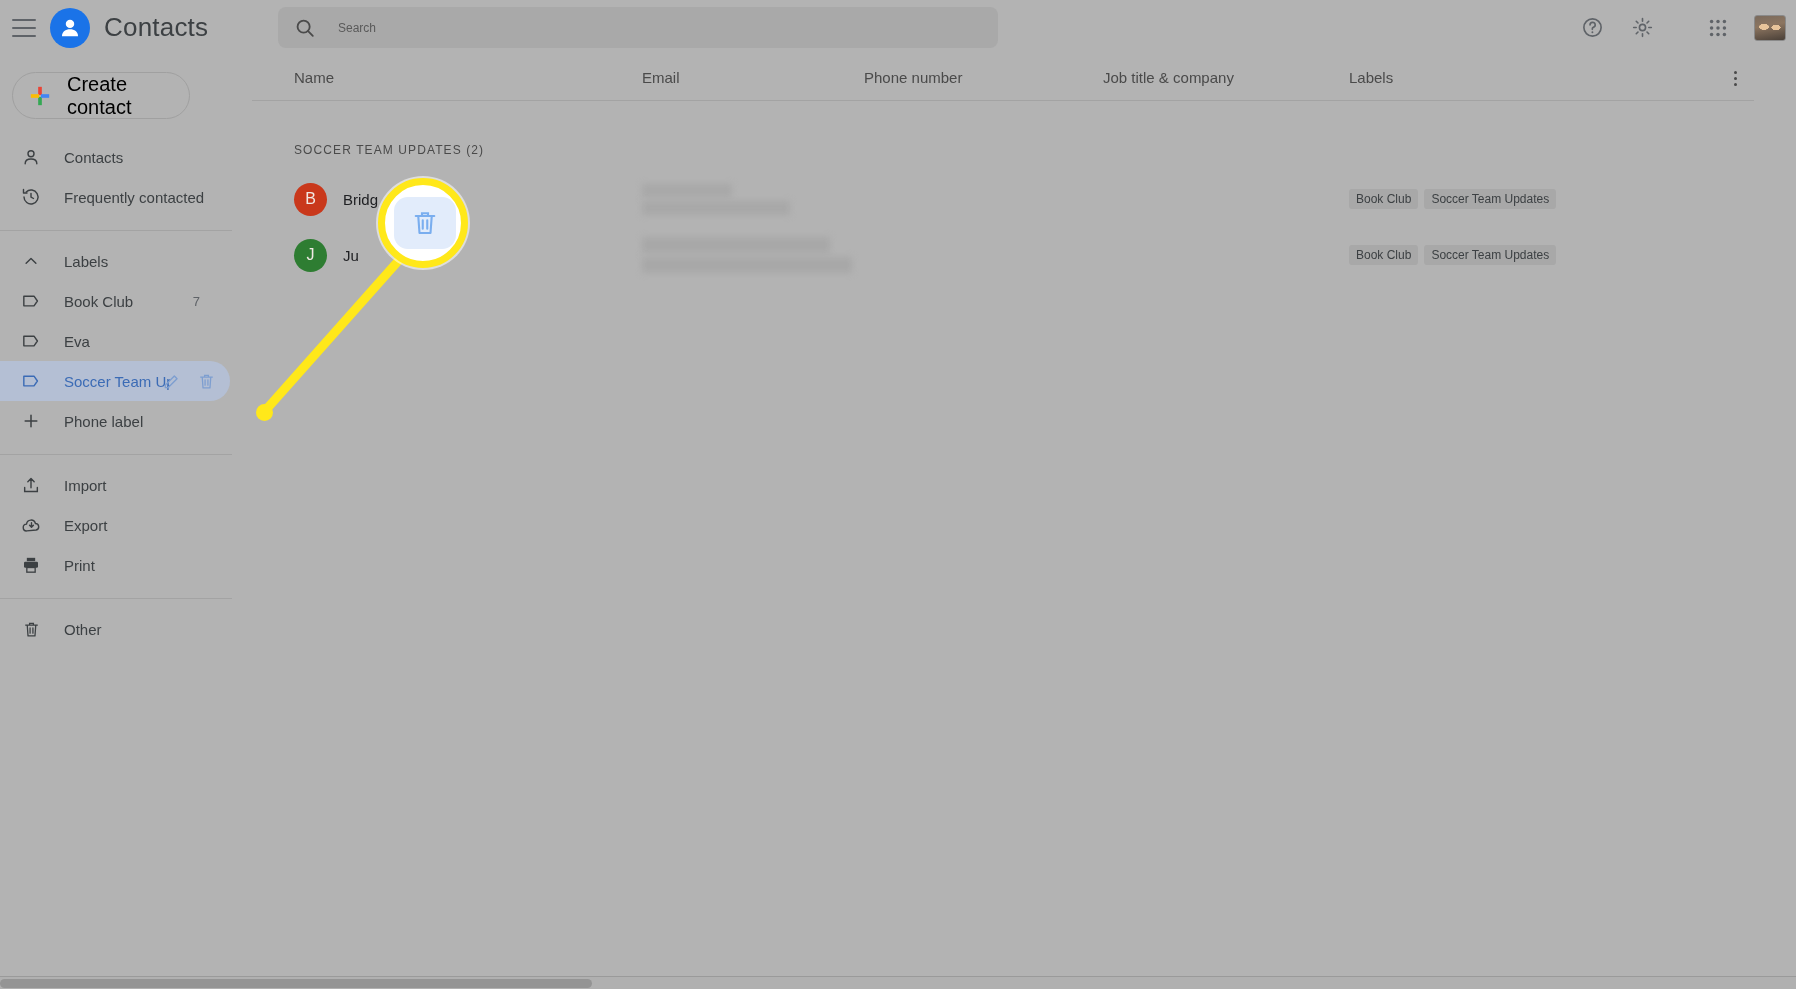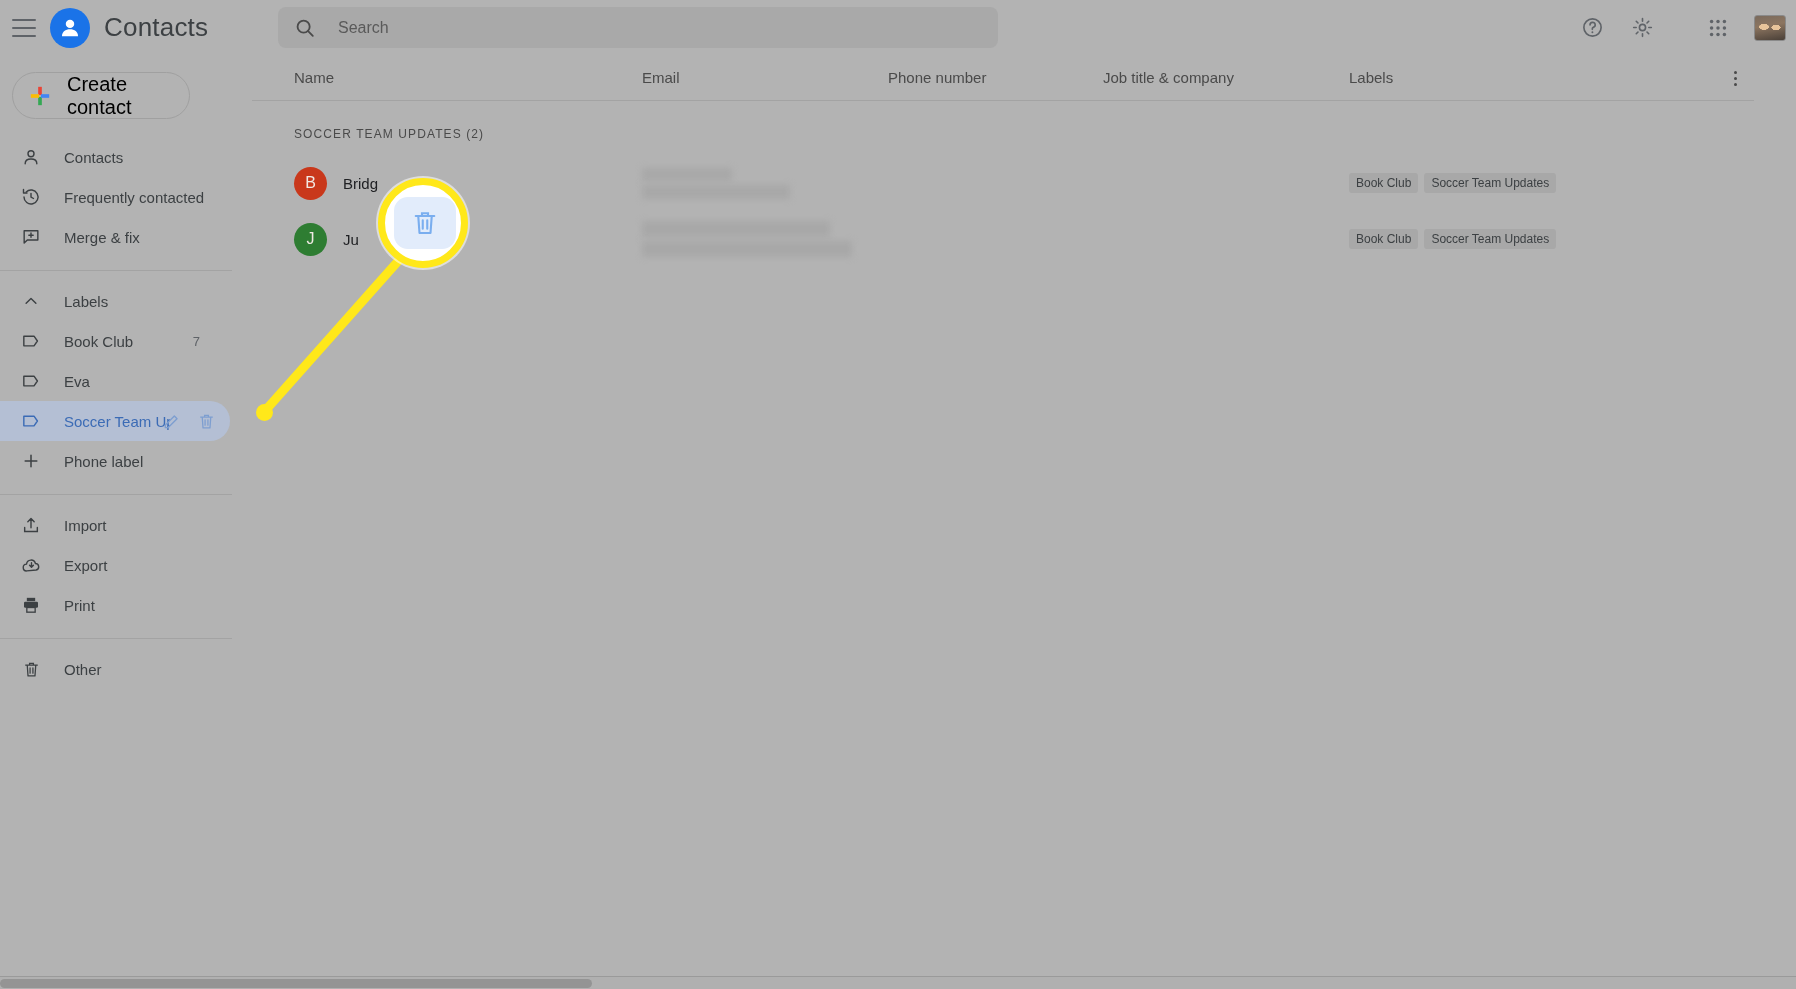--- a/index.html
+++ b/index.html
@@ -32,21 +32,21 @@
 
   .searchwrap {
     position: absolute; left: 278px; top: 7px;
     width: 720px; height: 41px;
     background: #a9a9a9; border-radius: 8px;
     display: flex; align-items: center; padding-left: 16px; gap: 22px;
   }
   .search-input {
     border: none; outline: none; background: transparent;
     font-family: "Liberation Sans", sans-serif;
-    font-size: 16px; color: #4a4a4a; width: 600px;
+    font-size: 12px; color: #4a4a4a; width: 600px;
   }
   .search-input::placeholder { color: #5a5a5a; }
 
   .topright {
     position: absolute; right: 10px; top: 0; height: 55px;
     display: flex; align-items: center; gap: 10px;
   }
   .iconbtn {
     width: 40px; height: 40px; border-radius: 50%;
     display: flex; align-items: center; justify-content: center;
@@ -90,27 +90,27 @@
   .divider { height: 1px; background: #a3a3a3; margin: 13px 0 10px 0; width: 232px; }
   .label-actions {
     position: absolute; right: 14px; display: flex; gap: 16px; align-items: center;
   }
   .label-name-trunc { max-width: 106px; overflow: hidden; }
 
   
   .main { position: absolute; left: 252px; top: 55px; width: 1544px; height: 934px; }
   .table-head {
     height: 46px; display: flex; align-items: center;
-    border-bottom: 1px solid #a3a3a3; margin: 0 42px 0 0;
+    border-bottom: 1px solid #a3a3a3; margin: 0 42px 16px 0;
     position: relative;
   }
   .th { font-size: 15px; color: #4a4a4a; position: absolute; }
   .th-name { left: 42px; }
   .th-email { left: 390px; }
-  .th-phone { left: 636px; }
+  .th-phone { left: 612px; }
   .th-job { left: 851px; }
   .th-labels { left: 1097px; }
   .kebab {
     position: absolute; right: 8px; top: 12px; width: 22px; height: 22px;
     display: flex; flex-direction: column; align-items: center; justify-content: center; gap: 3px;
     cursor: pointer;
   }
   .kebab i { width: 3px; height: 3px; border-radius: 50%; background: #4a4a4a; display: block; }
 
   .group-head {
@@ -256,29 +256,20 @@
         <span class="nav-icon">
           <svg width="20" height="20" viewBox="0 0 24 24" fill="none" stroke="#3c4043" stroke-width="1.7">
             <path d="M3.6 12a8.4 8.4 0 1 0 2.6-6.1" stroke-linecap="round"></path>
             <path d="M3 3v4.2h4.2" stroke-linecap="round" stroke-linejoin="round"></path>
             <path d="M12 7.6V12l3 1.8" stroke-linecap="round"></path>
           </svg>
         </span>
         <span class="lbl">Frequently contacted</span>
       </div>
 
-      <div class="nav-item">
-        <span class="nav-icon">
-          <svg width="20" height="20" viewBox="0 0 24 24" fill="none" stroke="#3c4043" stroke-width="1.7">
-            <path d="M3.8 4.4h16.4v11.2H7.6L3.8 19.3z" stroke-linejoin="round"></path>
-            <path d="M12 7.2v5.2M9.4 9.8h5.2" stroke-linecap="round"></path>
-          </svg>
-        </span>
-        <span class="lbl">Merge &amp; fix</span>
-      </div>
 
       <div class="divider"></div>
 
       <div class="nav-item">
         <span class="nav-icon">
           <svg width="18" height="18" viewBox="0 0 24 24" fill="none" stroke="#3c4043" stroke-width="1.9">
             <path d="M5.5 15 12 8.6 18.5 15" stroke-linecap="round" stroke-linejoin="round"></path>
           </svg>
         </span>
         <span class="lbl">Labels</span>

